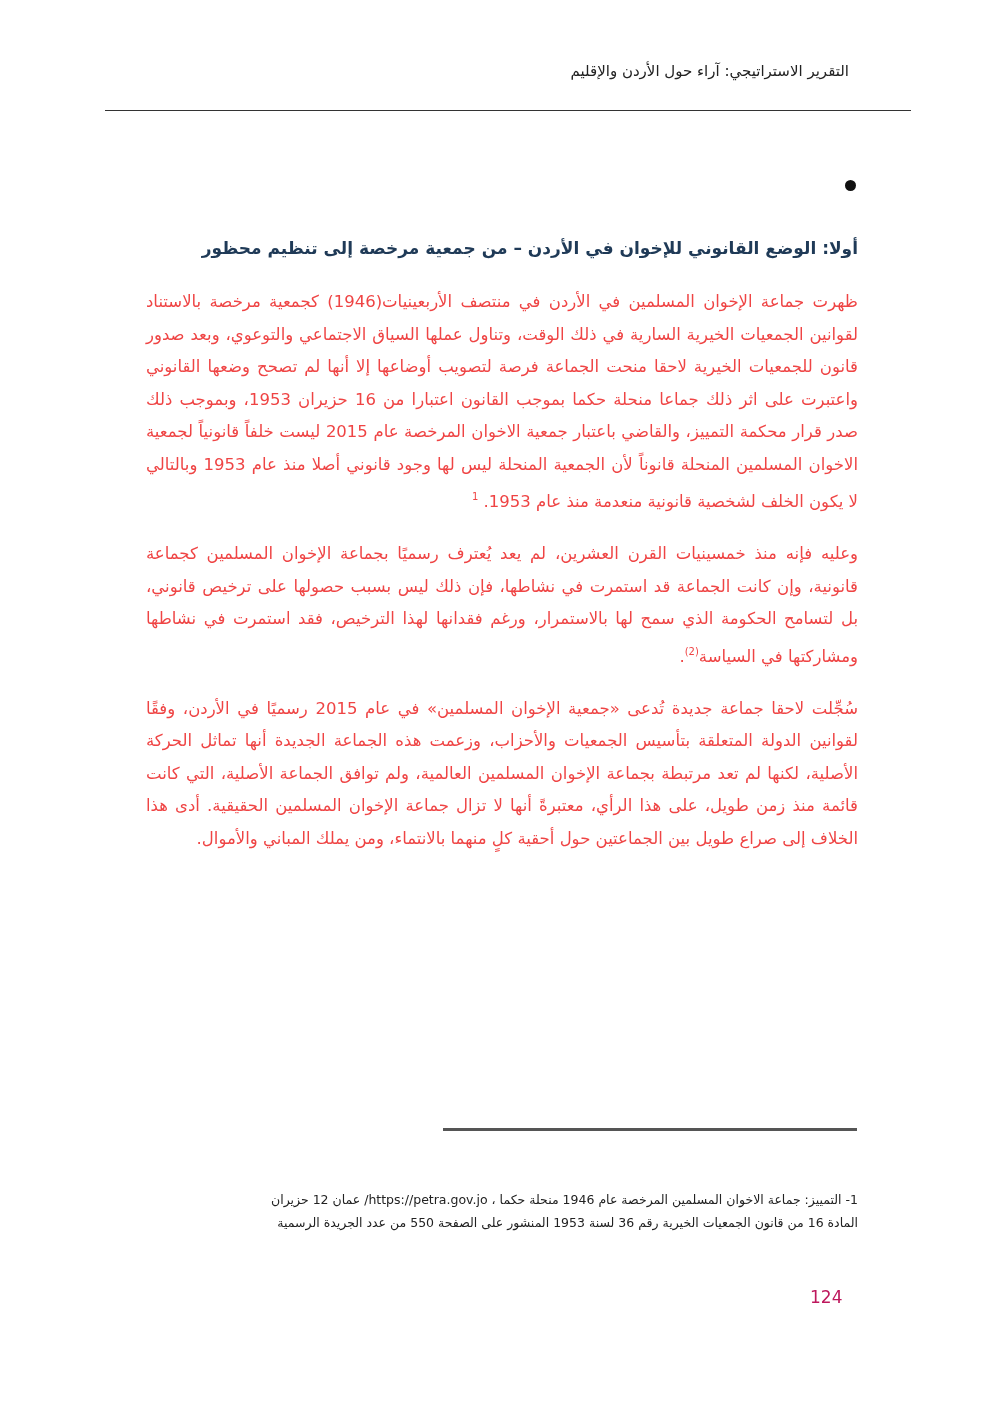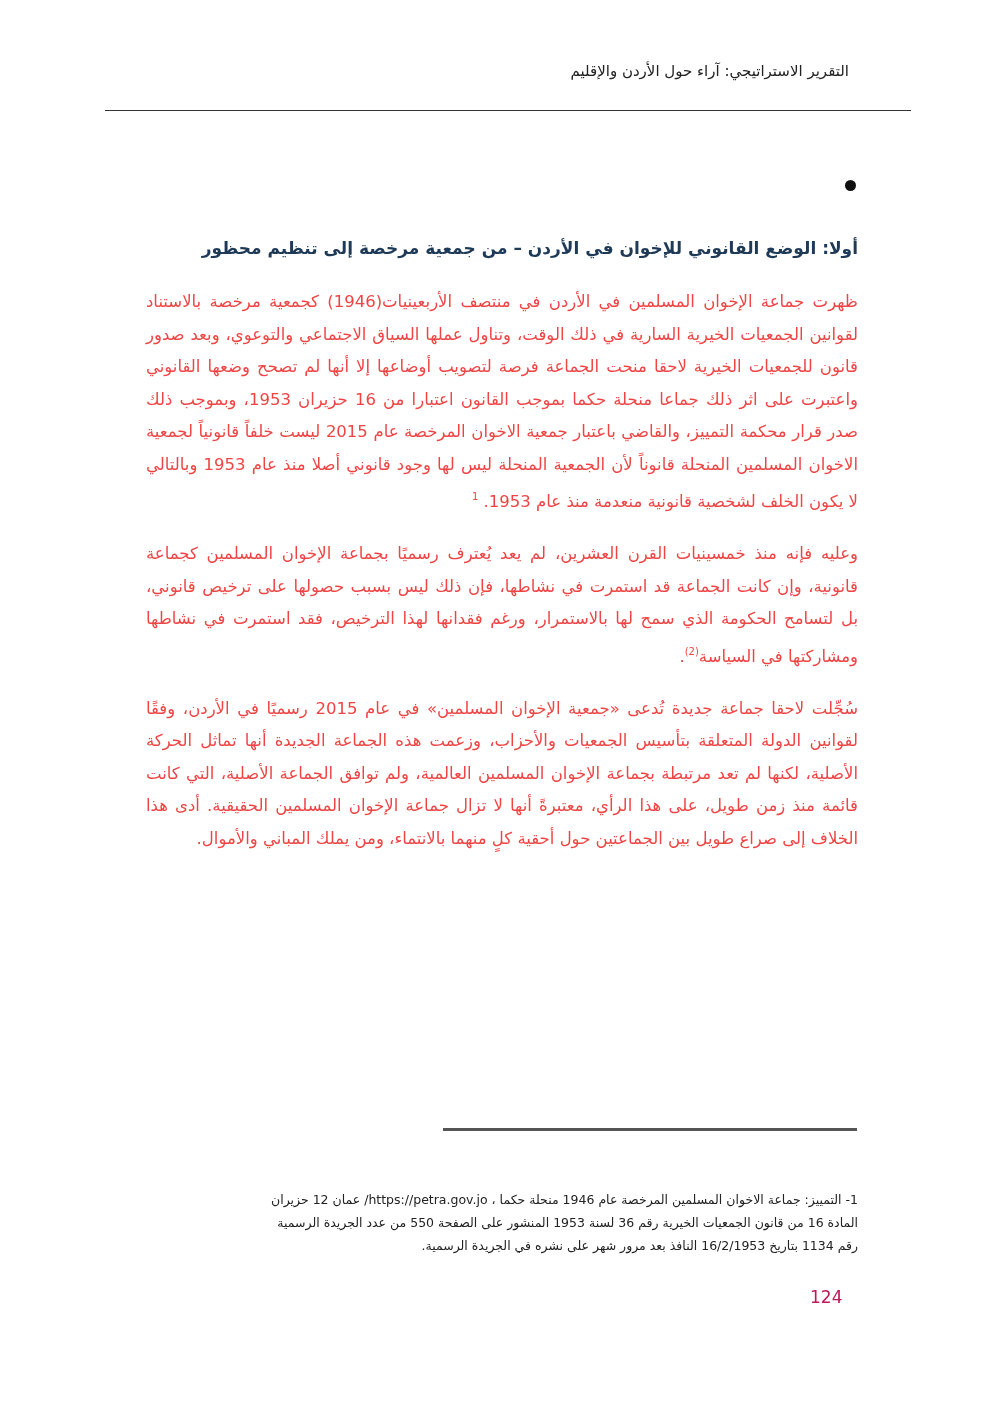--- a/index.html
+++ b/index.html
@@ -81,18 +81,17 @@
     <p class="para">سُجِّلت لاحقا جماعة جديدة تُدعى «جمعية الإخوان المسلمين» في عام 2015 رسميًا في الأردن، وفقًا لقوانين الدولة المتعلقة بتأسيس الجمعيات والأحزاب، وزعمت هذه الجماعة الجديدة أنها تماثل الحركة الأصلية، لكنها لم تعد مرتبطة بجماعة الإخوان المسلمين العالمية، ولم توافق الجماعة الأصلية، التي كانت قائمة منذ زمن طويل، على هذا الرأي، معتبرةً أنها لا تزال جماعة الإخوان المسلمين الحقيقية. أدى هذا الخلاف إلى صراع طويل بين الجماعتين حول أحقية كلٍ منهما بالانتماء، ومن يملك المباني والأموال.</p>
   </div>
 
   <div class="fn-rule"></div>
 
   <div class="footnotes">
     <p class="footnote">
       <span>1-</span>
       <span>التمييز: جماعة الاخوان المسلمين المرخصة عام 1946 منحلة حكما ، https://petra.gov.jo/ عمان 12 حزيران</span><br>
       <span>المادة 16 من قانون الجمعيات الخيرية رقم 36 لسنة 1953 المنشور على الصفحة 550 من عدد الجريدة الرسمية</span><br>
-      <span>رقم 1134 بتاريخ 16/2/1953 النافذ بعد مرور شهر على نشره في الجريدة الرسمية.</span>
     </p>
   </div>
 
   <div class="page-number">124</div>
 </div>
 
 </body></html>

